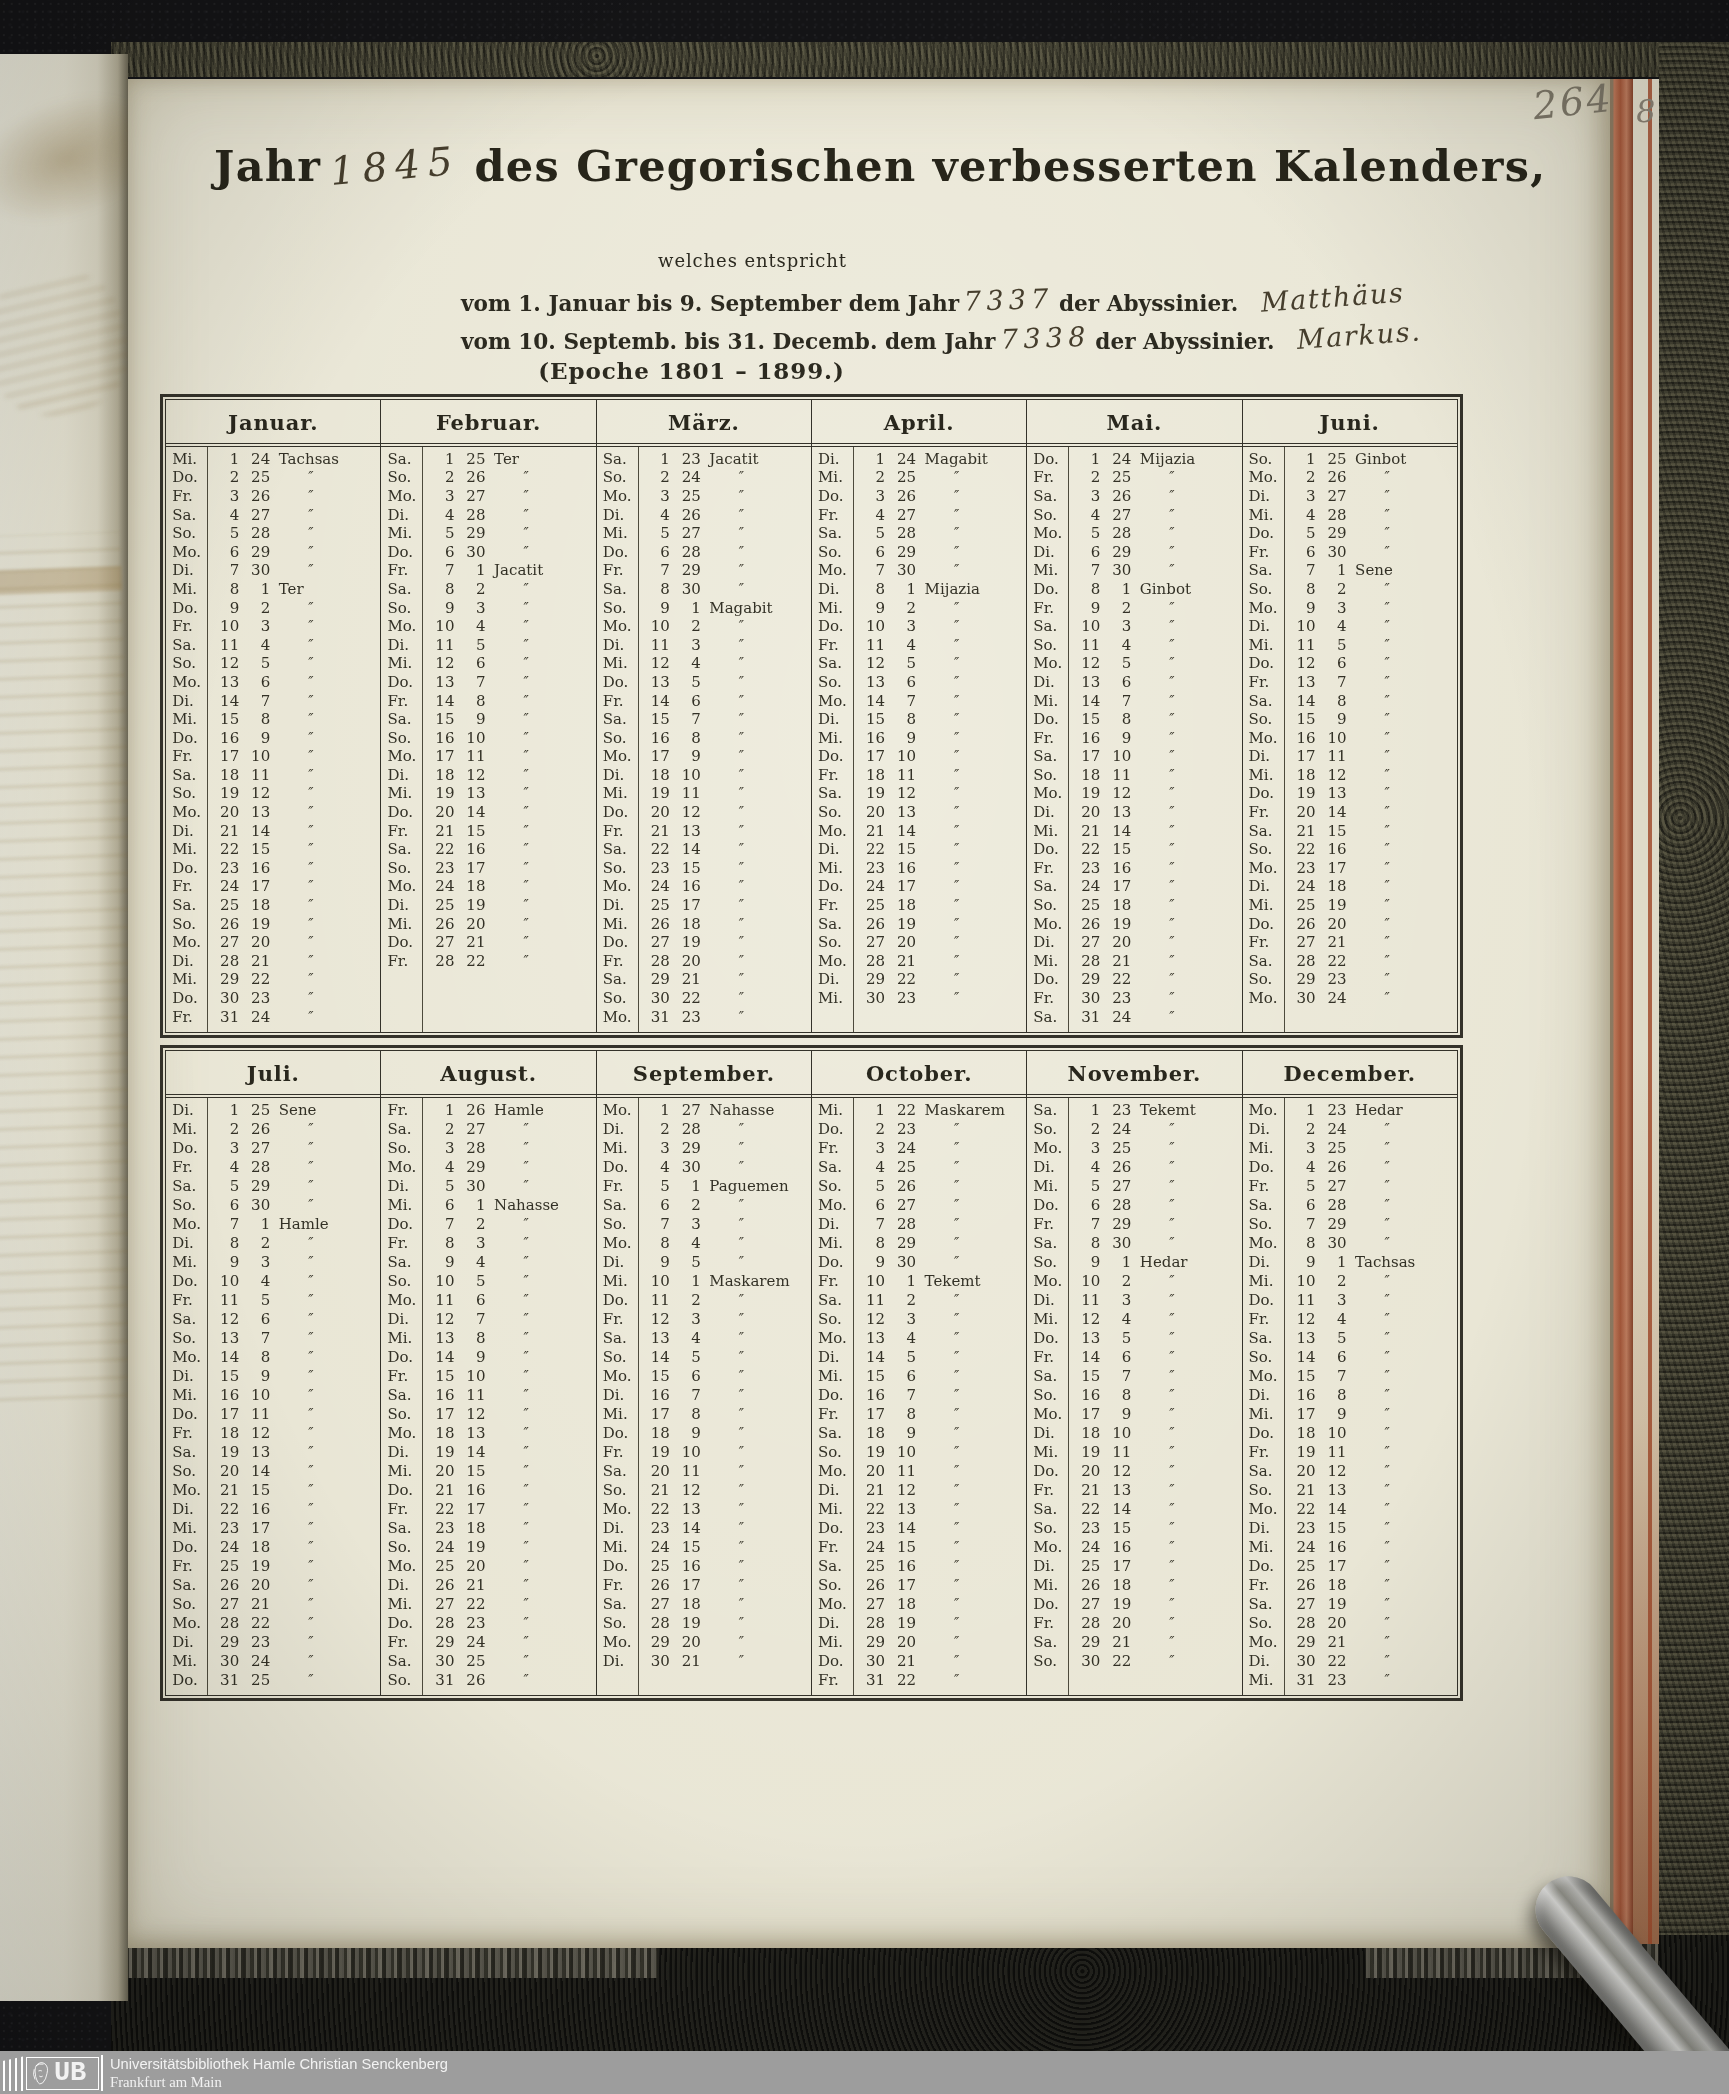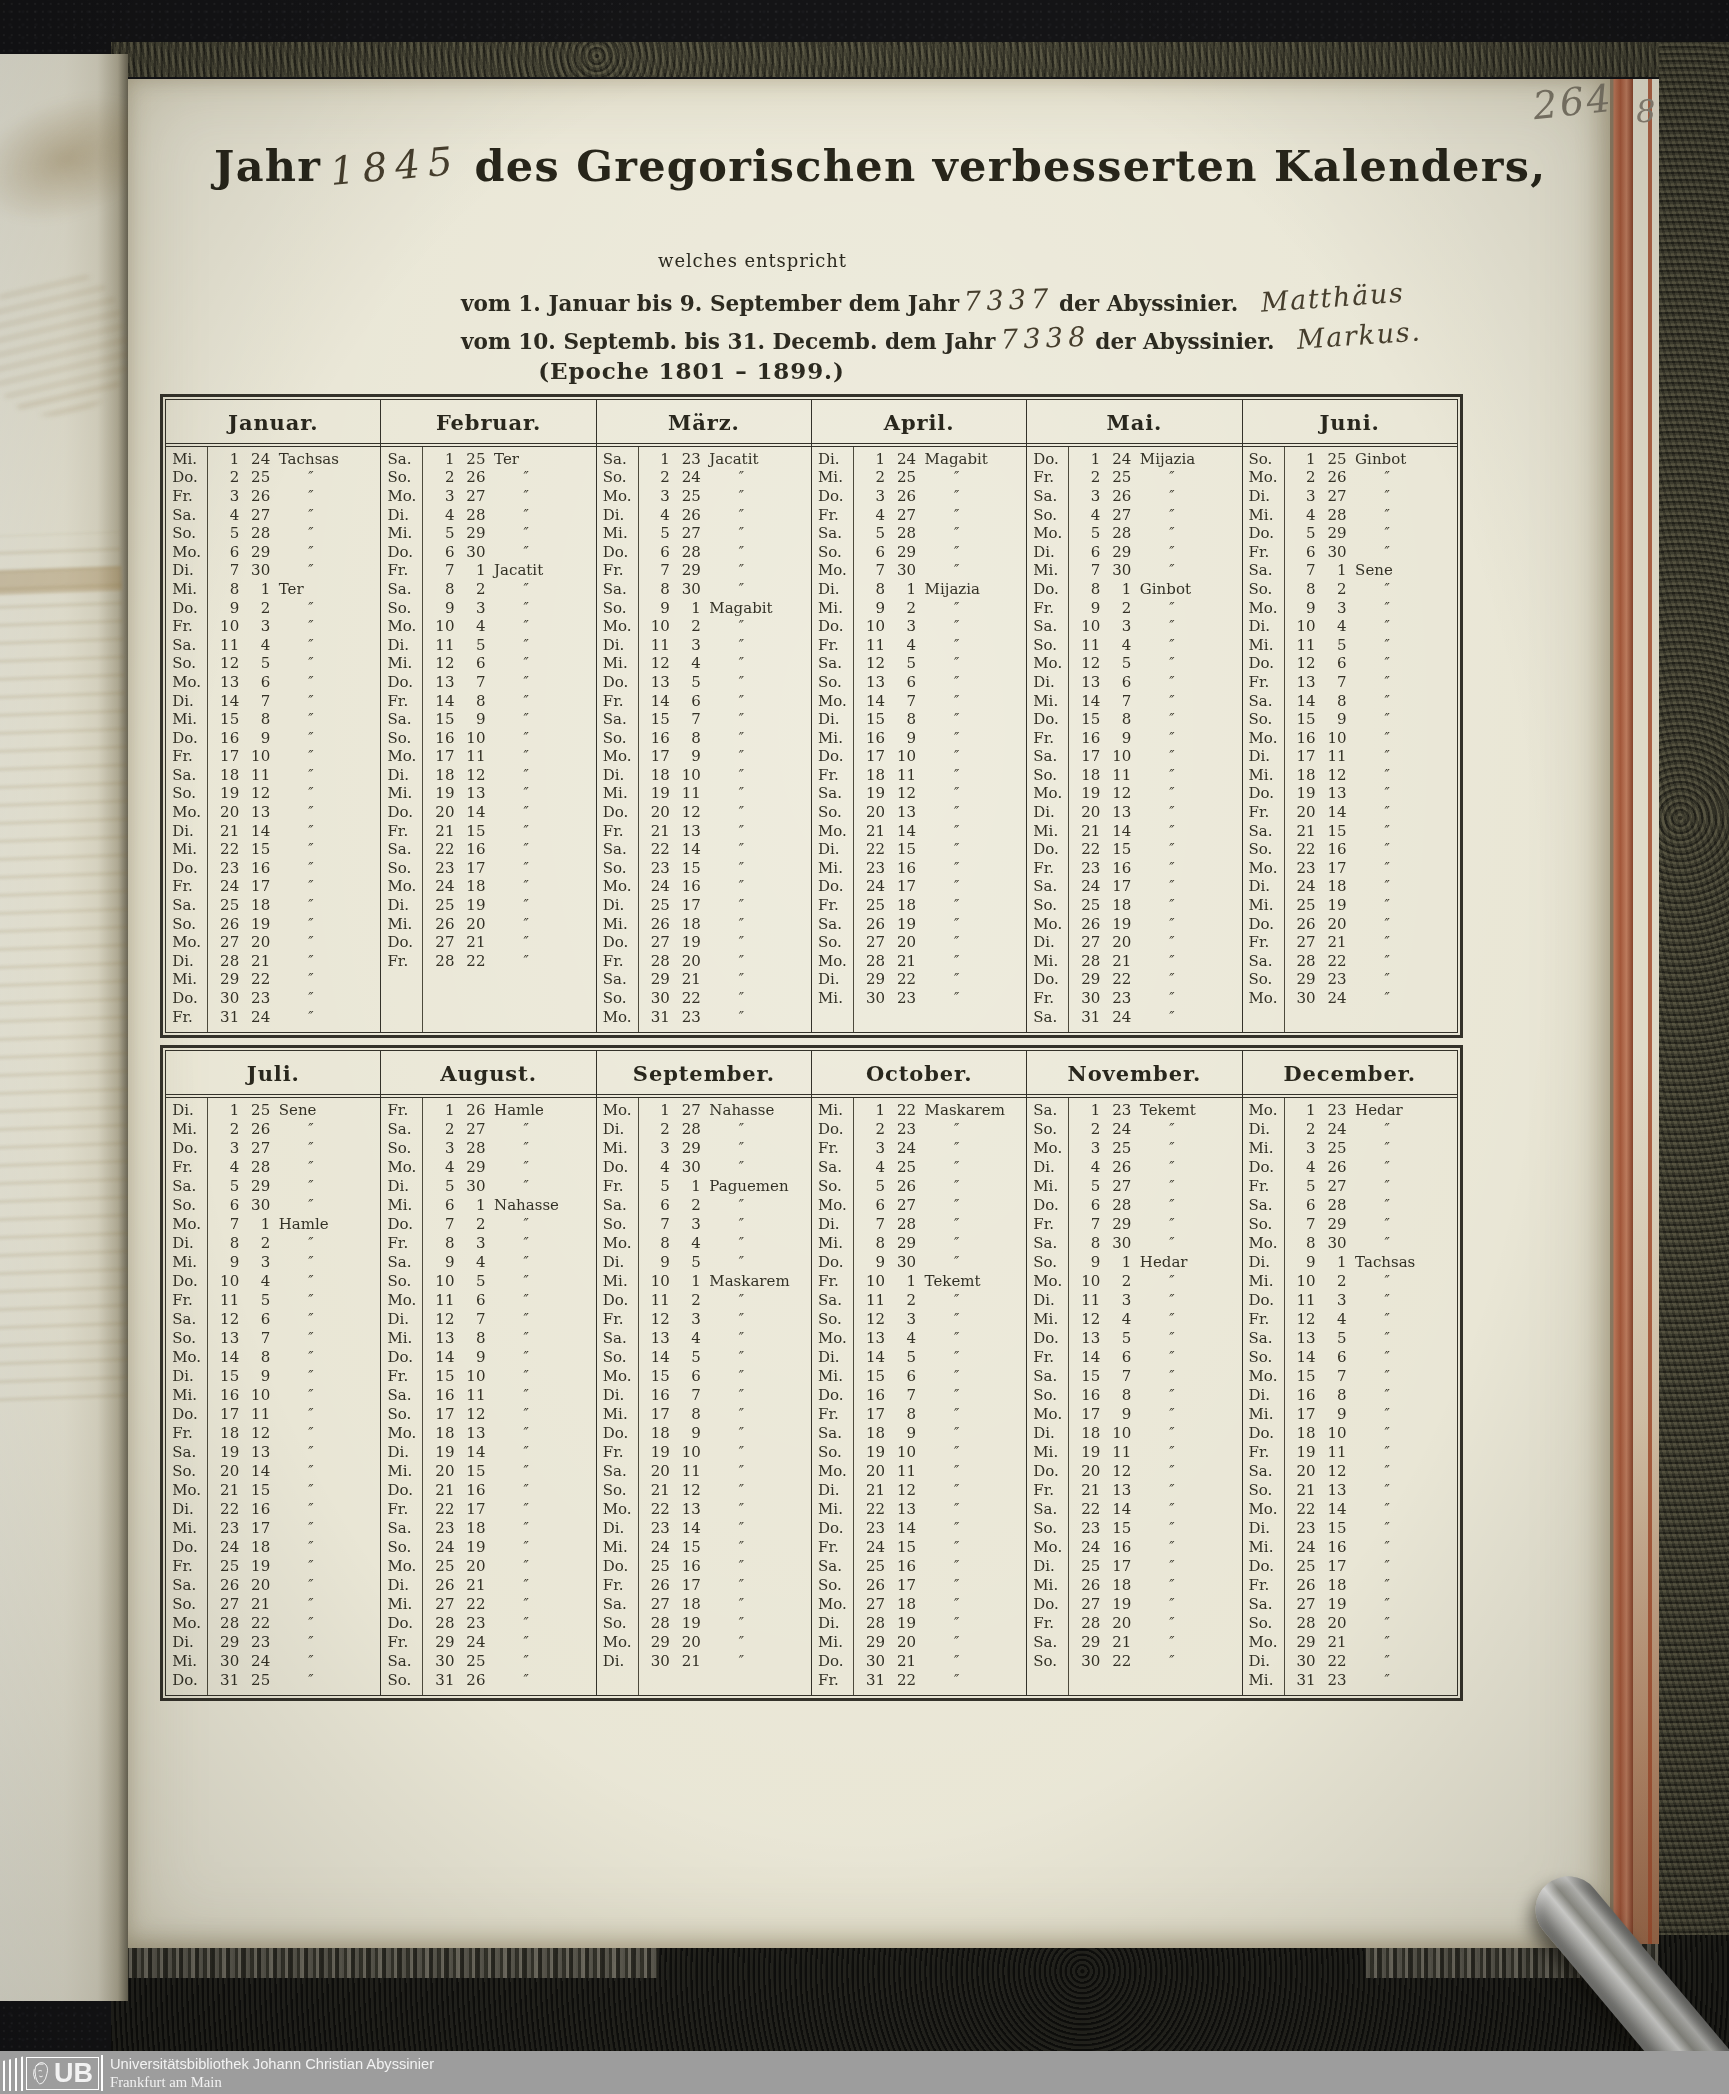--- a/index.html
+++ b/index.html
@@ -105,21 +105,21 @@
 
   
   .footer-bar{position:absolute;left:0;top:2051px;width:1729px;height:43px;background:#9d9d9d;z-index:7;
     font-family:"Liberation Sans", sans-serif;color:#f2f2f2;}
   .spines{position:absolute;left:2.6px;top:5.2px;width:21.6px;height:35px;
     background:repeating-linear-gradient(90deg,#ffffff 0 1.7px, transparent 1.7px 6px);
     clip-path:polygon(0 14%,100% 0,100% 100%,0 100%);}
   .logo-box{position:absolute;left:26px;top:6px;width:73px;height:33px;border:1.7px solid #ffffff;box-sizing:border-box;
     display:flex;align-items:center;}
   .logo-box svg{margin-left:0.9px;}
-  .logo-ub{font-family:Liberation Sans, sans-serif;font-weight:bold;font-size:27px;line-height:29px;letter-spacing:0;}
+  .logo-ub{font-family:Liberation Mono, monospace;font-weight:bold;font-size:27px;line-height:29px;letter-spacing:0;}
   .logo-sep{position:absolute;left:101px;top:4.3px;width:1.7px;height:36px;background:#ffffff;}
   .footer-line1{position:absolute;left:110px;top:5.2px;font-size:14.7px;}
   .footer-line2{position:absolute;left:110px;top:22.5px;font-size:14.7px;font-family:Liberation Serif, serif;}
 </style>
 </head>
 <body>
 
 <div class="cover-top marble"></div>
 <div class="cover-right marble"></div>
 <div class="cover-bottom"></div>
@@ -2426,16 +2426,16 @@
         <path d="M10 7 Q15 2 20 6 Q24 10 22 17 Q21 24 17 28 Q13 31 11 27 Q8 21 8 14 Q8 9 10 7"></path>
         <path d="M9 8 Q13 5 18 6"></path>
         <path d="M12 14 Q14 13 16 14"></path>
         <path d="M13 20 Q15 22 17 20"></path>
         <path d="M7 12 Q5 18 8 24"></path>
       </g>
     </svg>
     <span class="logo-ub">UB</span>
   </div>
   <div class="logo-sep"></div>
-  <div class="footer-line1">Universitätsbibliothek Johann Christian Abyssinier</div>
+  <div class="footer-line1">Universitätsbibliothek Hamle Christian Senckenberg</div>
   <div class="footer-line2">Frankfurt am Main</div>
 </div>
 
 
 </body></html>

